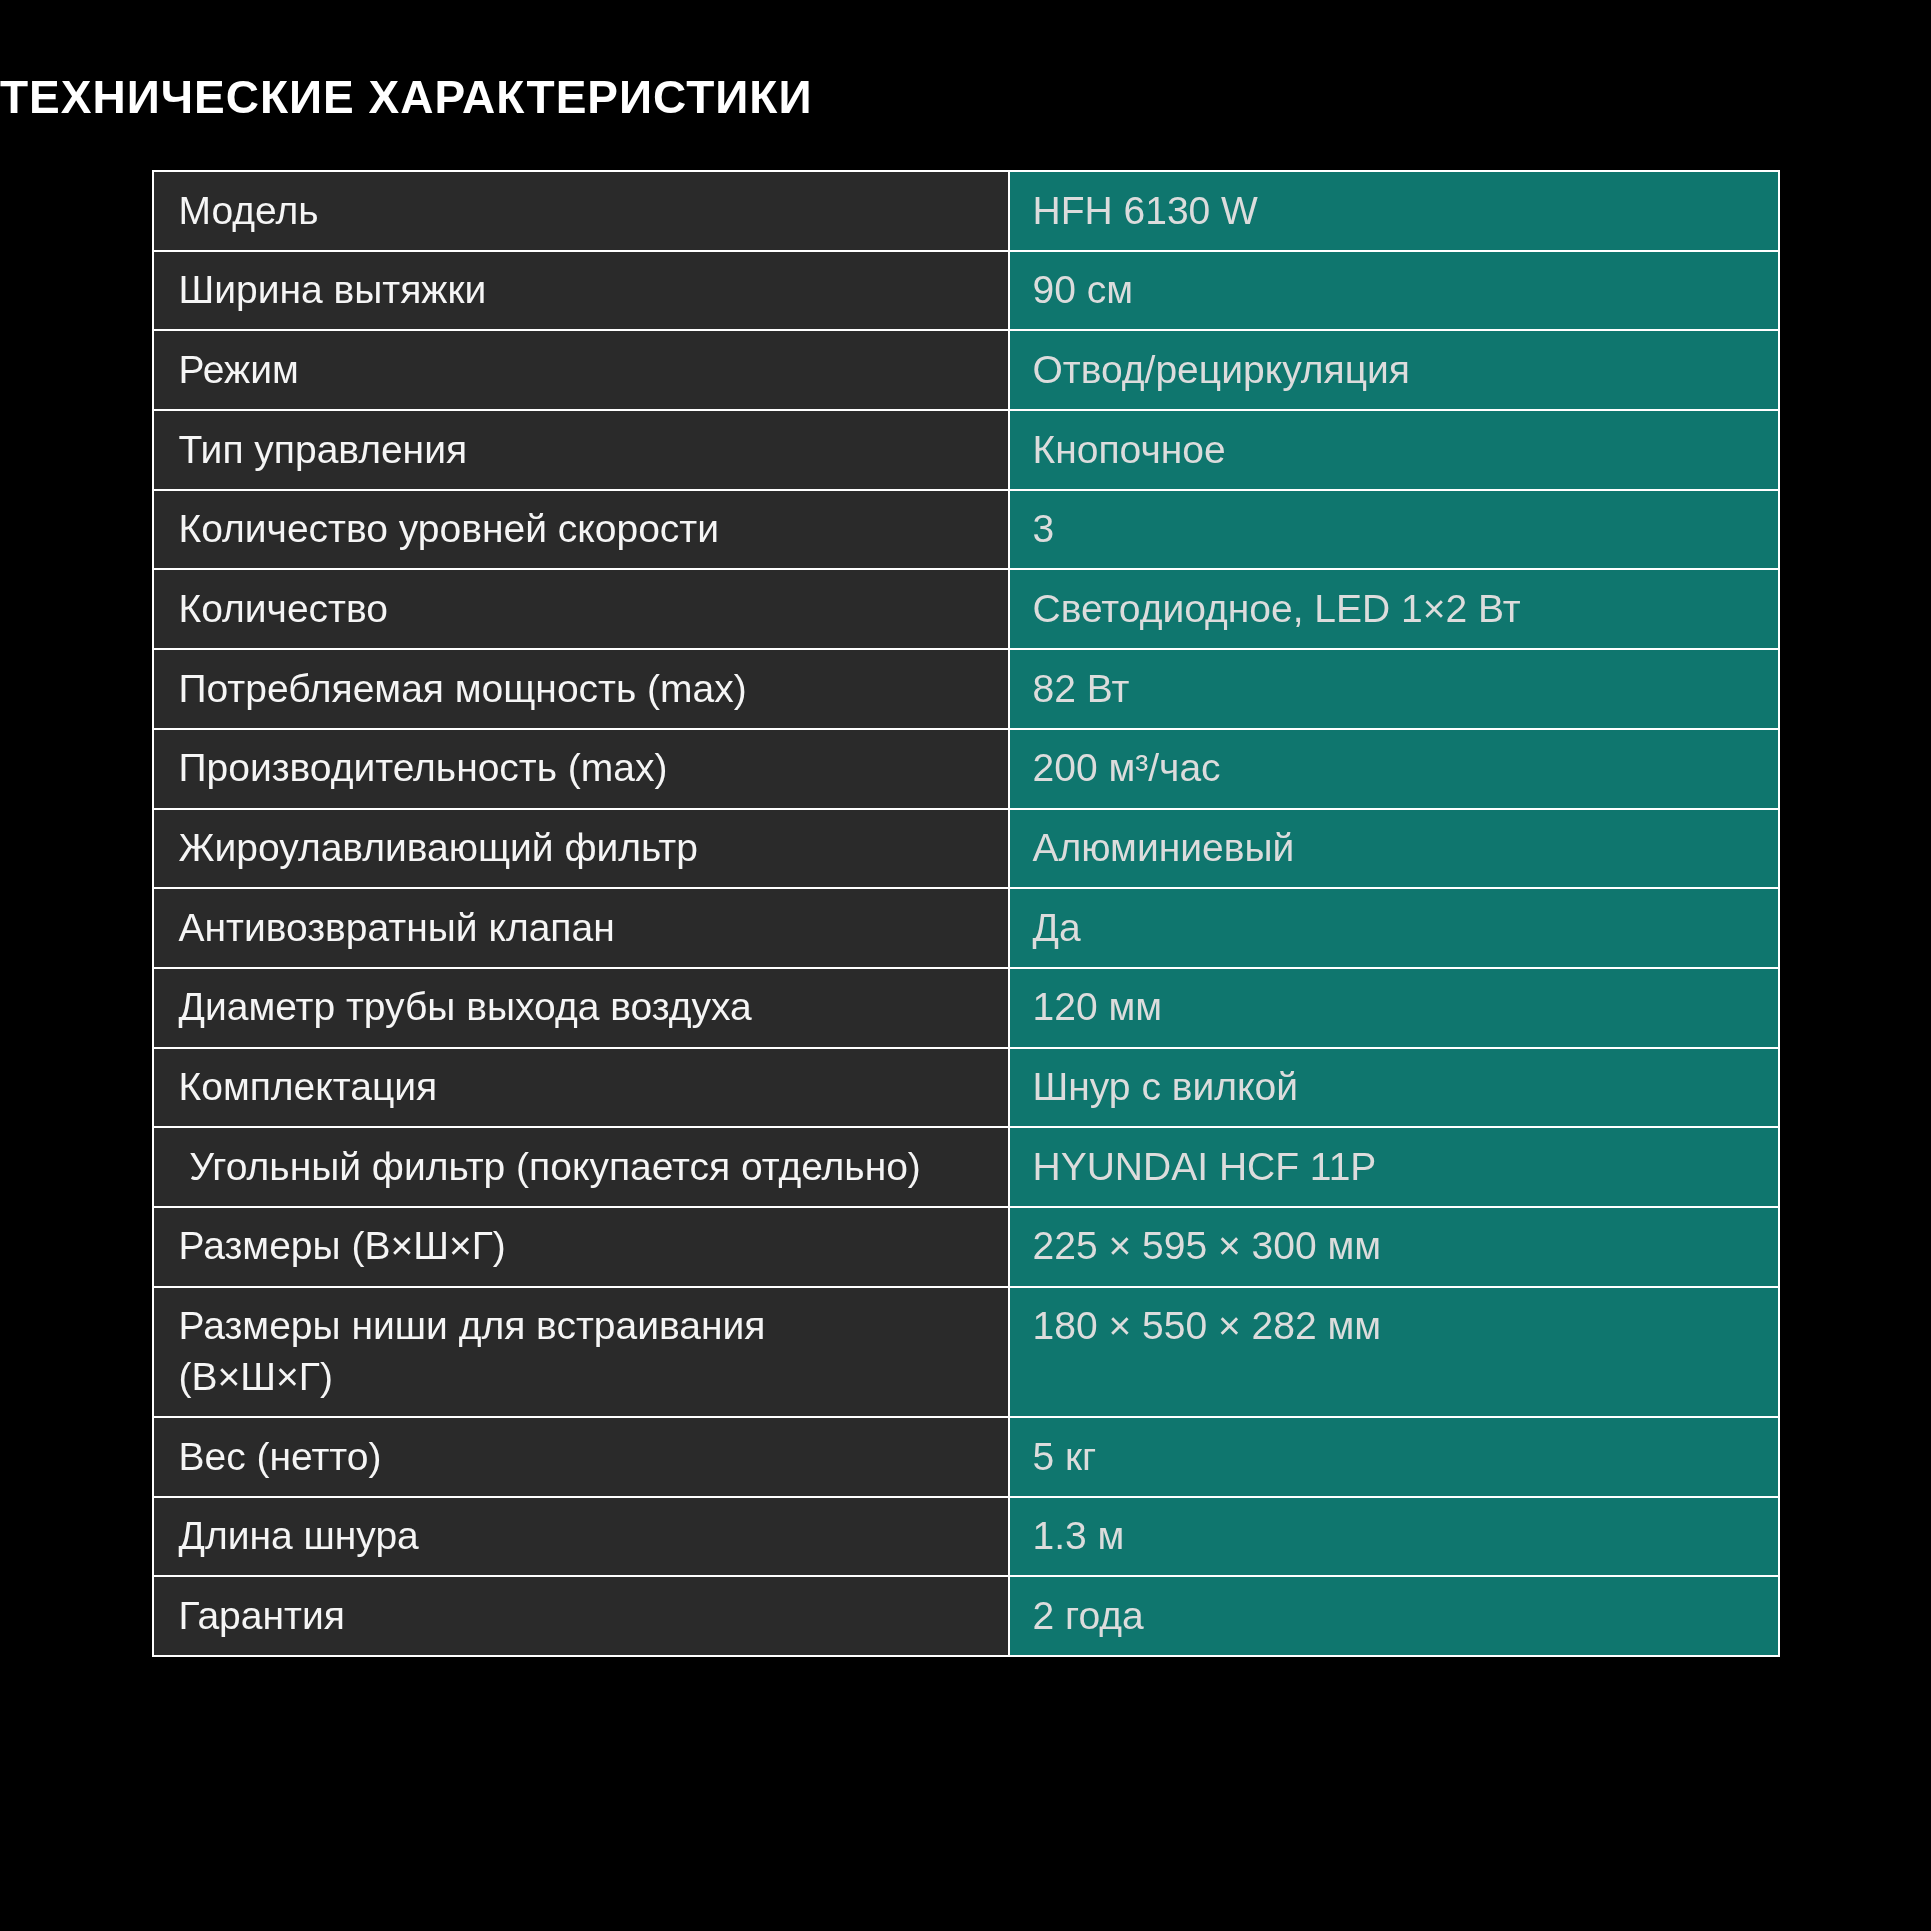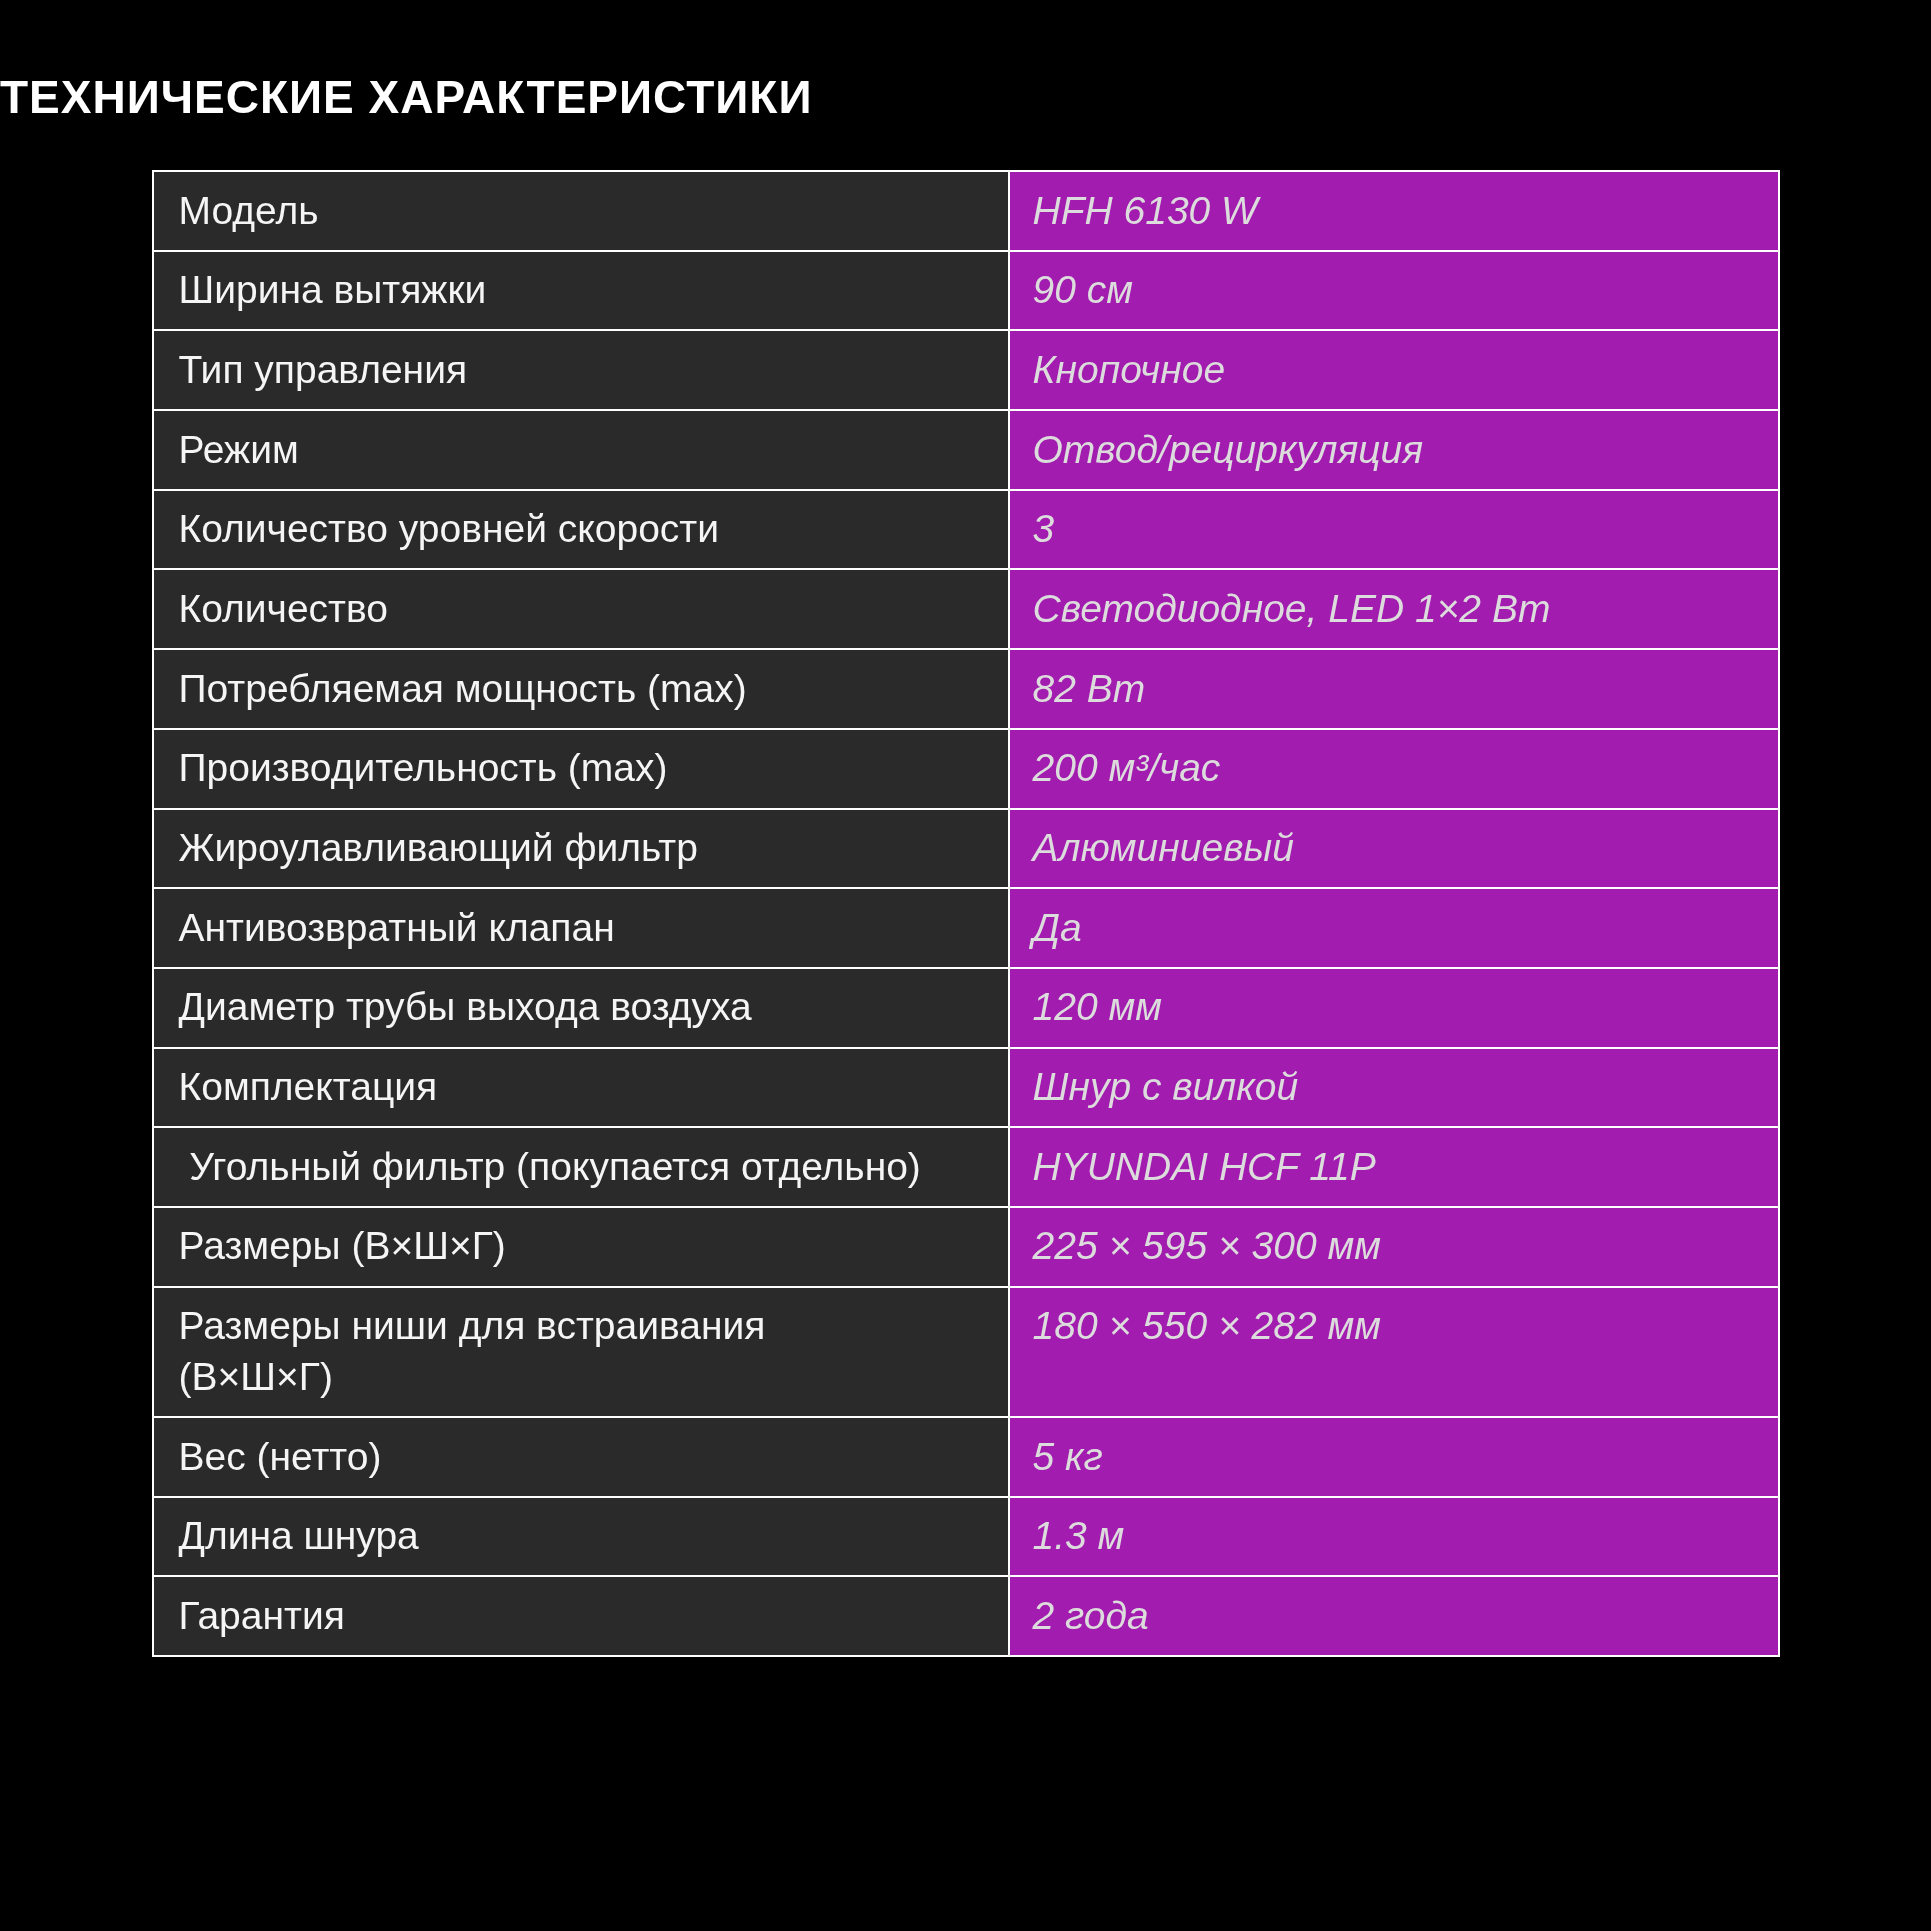--- a/index.html
+++ b/index.html
@@ -35,49 +35,48 @@
     overflow: hidden;
   }
   td.spec-label {
     width: 49.8%;
     background: #2a2a2a;
     color: #f5f5f5;
     padding: 13.5px 19.3px 13.5px 25px;
     white-space: pre-wrap;
   }
   td.spec-value {
-    background: #a21caf;
+    background: #0f766e;
     color: #dcdcdc;
     padding: 13.5px 19.3px 13.5px 23px;
     white-space: pre-wrap;
-    font-style: italic;
   }
 </style>
 </head>
 <body>
 
 <h1 class="page-title">ТЕХНИЧЕСКИЕ ХАРАКТЕРИСТИКИ</h1>
 
 <table class="specs">
   <tbody>
     <tr>
       <td class="spec-label">Модель</td>
       <td class="spec-value">HFH 6130 W</td>
     </tr>
     <tr>
       <td class="spec-label">Ширина вытяжки</td>
       <td class="spec-value">90 см</td>
     </tr>
     <tr>
+      <td class="spec-label">Режим</td>
+      <td class="spec-value">Отвод/рециркуляция</td>
+    </tr>
+    <tr>
       <td class="spec-label">Тип управления</td>
       <td class="spec-value">Кнопочное</td>
-    </tr>
-    <tr>
-      <td class="spec-label">Режим</td>
-      <td class="spec-value">Отвод/рециркуляция</td>
     </tr>
     <tr>
       <td class="spec-label">Количество уровней скорости</td>
       <td class="spec-value">3</td>
     </tr>
     <tr>
       <td class="spec-label">Количество</td>
       <td class="spec-value">Светодиодное, LED 1×2 Вт</td>
     </tr>
     <tr>

